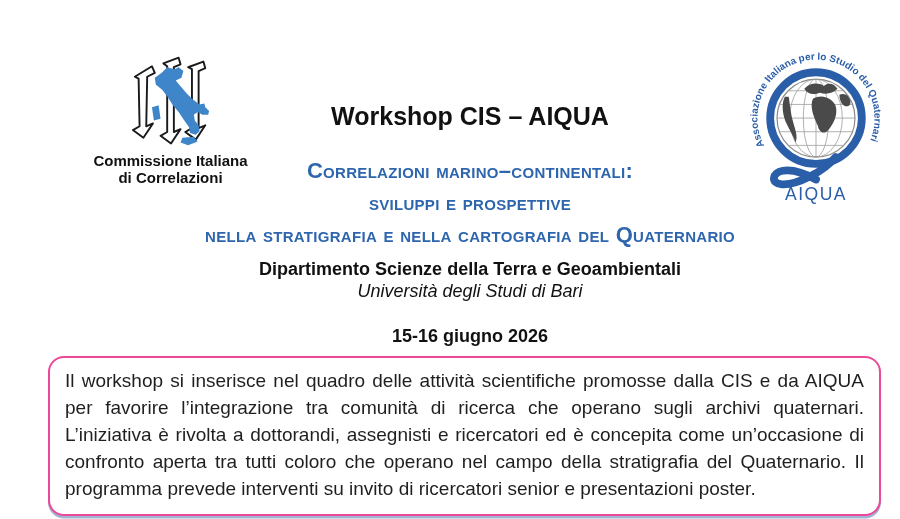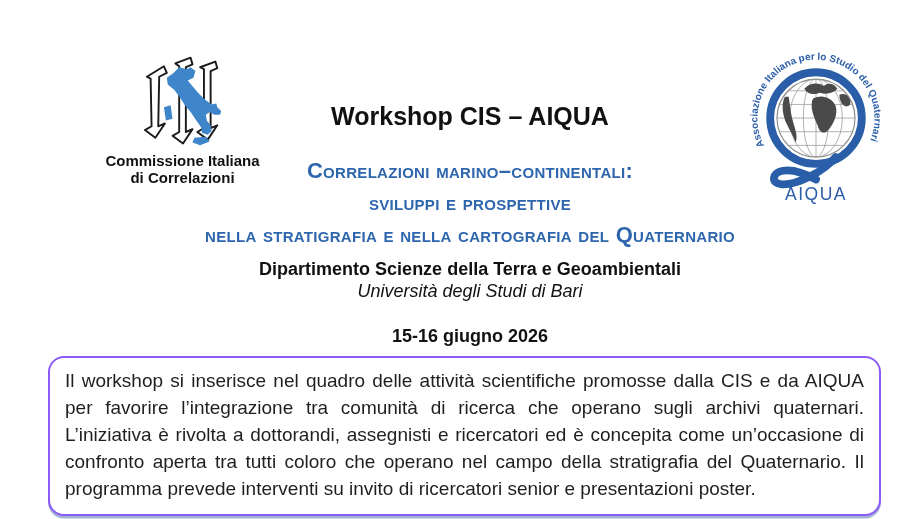--- a/index.html
+++ b/index.html
@@ -1,42 +1,42 @@
 <!DOCTYPE html>
 <html><head>
 <meta charset="utf-8">
 <style>
   html,body{margin:0;padding:0;background:#fff;}
   body{width:900px;height:519px;overflow:hidden;position:relative;
        font-family:"Liberation Sans",sans-serif;-webkit-font-smoothing:antialiased;}
   .abs{position:absolute;}
 
   
-  .cis-logo{left:100px;top:52px;width:165px;text-align:center;}
+  .cis-logo{left:88px;top:52px;width:165px;text-align:center;}
   .cis-logo svg{display:block;margin:0 auto;}
   .cis-caption{font-weight:bold;font-size:15px;line-height:17px;color:#111;}
 
   
   .aiqua-logo{left:738px;top:36px;width:156px;}
 
   
   .header-col{left:20px;top:0;width:900px;text-align:center;}
   .h-title{margin-top:101px;font-size:25px;font-weight:bold;color:#111;line-height:30px;}
   .h-sub{font-weight:bold;color:#2E66AE;font-variant:small-caps;
          font-size:22px;line-height:26px;letter-spacing:0.3px;}
   .h-sub1{margin-top:27px;}
   .h-sub2{margin-top:6px;}
   .h-sub3{margin-top:6px;}
   .h-dept{margin-top:10px;font-size:18px;font-weight:bold;color:#111;line-height:22px;}
   .h-univ{font-size:18px;font-style:italic;color:#111;line-height:22px;}
   .h-date{margin-top:23px;font-size:18px;font-weight:bold;color:#111;line-height:22px;}
 
   
   .desc-box{left:48px;top:356px;width:833px;box-sizing:border-box;
-            border:2px solid #8b5cf6;border-radius:16px;
+            border:2px solid #ec4899;border-radius:16px;
             box-shadow:0 2.5px 0 rgba(52,87,160,0.45);
             padding:9px 15px 12px 15px;background:#fff;}
   .desc-text{font-size:19px;line-height:27px;color:#1f1f1f;text-align:justify;}
 </style>
 </head>
 <body>
 
 <div class="abs cis-logo">
   <svg width="100" height="100" viewBox="0 0 100 105">
     <g fill="#ffffff" stroke="#1a1a1a" stroke-width="2" stroke-linejoin="round">

